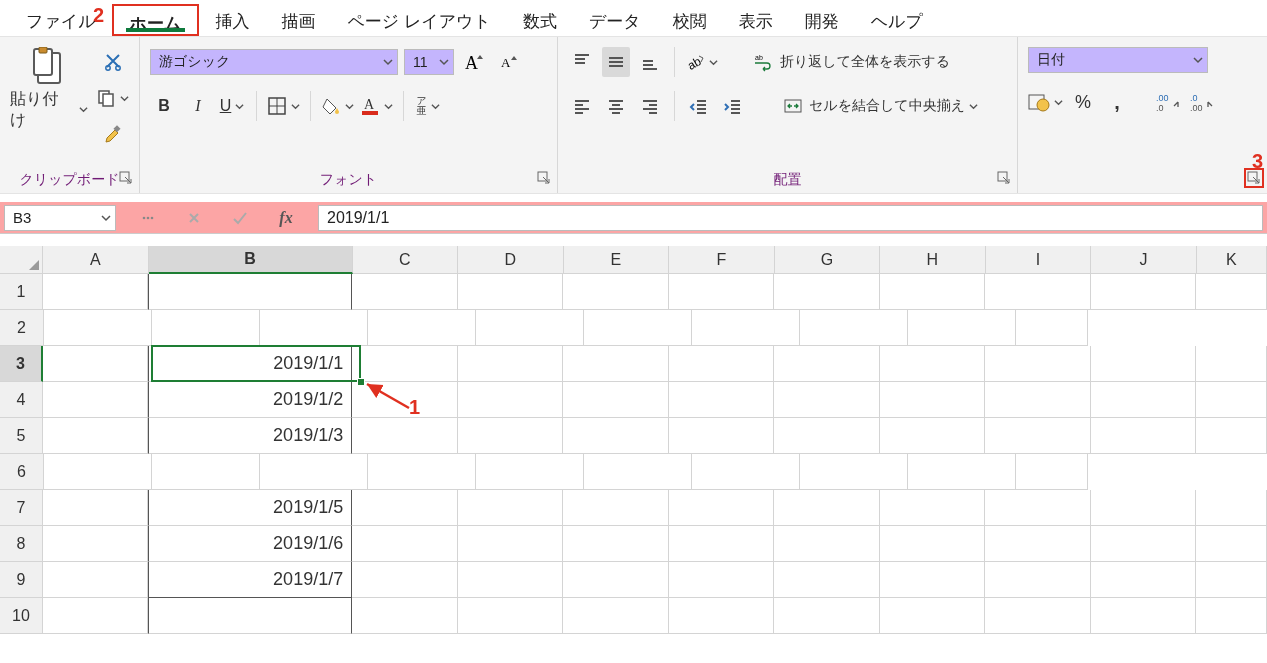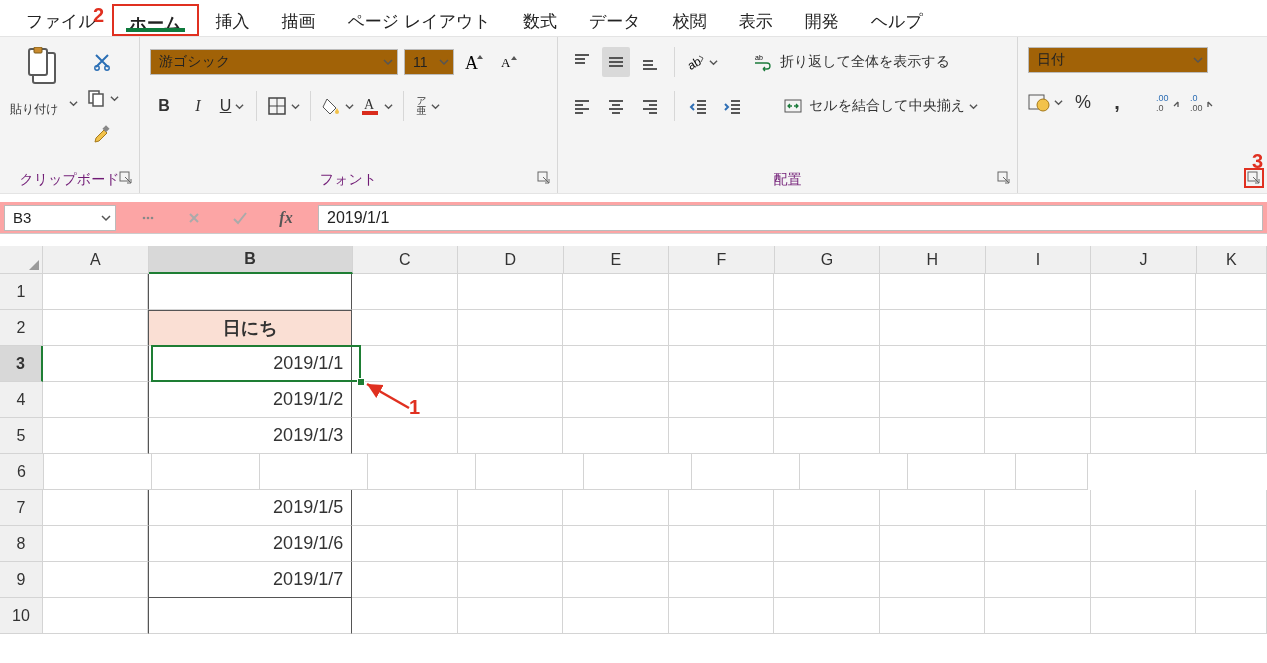--- a/index.html
+++ b/index.html
@@ -87,29 +87,29 @@
     color: #333;
   }
   .vcol { display: flex; flex-direction: column; gap: 6px; }
   .hrow { display: flex; flex-direction: row; gap: 6px; align-items: center; }
   .dropdown-arrow { margin-left: 4px; }
   .dropdown-arrow svg { width: 9px; height: 9px; }
   .sep-v { width: 1px; background: #d7d7d7; align-self: stretch; margin: 0 4px; }
 
   .combo {
     display: flex; align-items: center;
-    border: 1px solid #bbb; background: #a16207;
+    border: 1px solid #bbb; background: #c4b5fd;
     height: 26px; padding: 0 4px 0 8px;
     font-size: 14px;
   }
   .combo .txt { flex: 1; }
   .combo svg { width: 10px; height: 10px; }
 
   .paste-block { display: flex; flex-direction: column; align-items: center; gap: 0; }
-  .paste-label { font-size: 12px; margin-top: 14px; }
+  .paste-label { font-size: 16px; margin-top: 2px; }
 
   .icon { display:inline-flex; align-items:center; justify-content:center; }
   .icon svg { display:block; }
 
   
   .formula-bar {
     display: flex; align-items: center;
     height: 32px;
     border-bottom: 1px solid #ccc;
     padding: 2px 4px;
@@ -595,21 +595,20 @@
         <div class="cell wN"></div>
         <div class="cell wN"></div>
         <div class="cell wN"></div>
         <div class="cell wN"></div>
         <div class="cell wN"></div>
         <div class="cell wHalf"></div>
       </div>
       <div class="row">
         <div class="row-h">2</div>
         <div class="cell wA"></div>
-        <div class="cell wB colB header-cell underline-top underline-top">日にち</div>
         <div class="cell wN"></div>
         <div class="cell wN"></div>
         <div class="cell wN"></div>
         <div class="cell wN"></div>
         <div class="cell wN"></div>
         <div class="cell wN"></div>
         <div class="cell wN"></div>
         <div class="cell wN"></div>
         <div class="cell wHalf"></div>
       </div>

